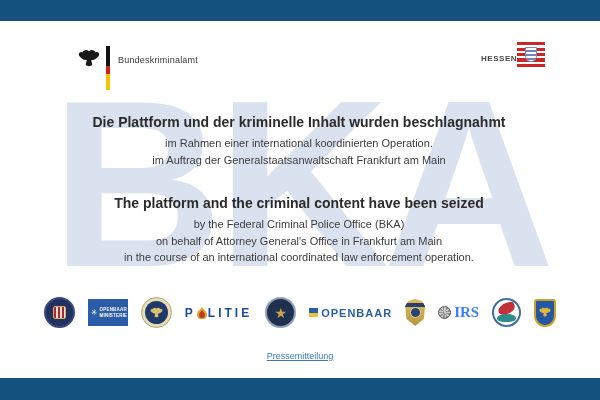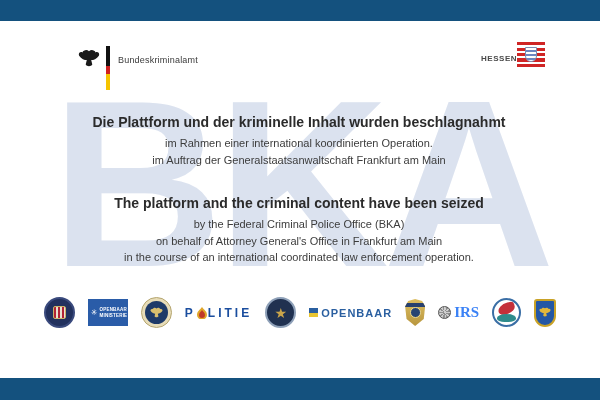--- a/index.html
+++ b/index.html
@@ -192,16 +192,19 @@
     </div>
 
     <div class="ro-crest">
       <svg width="12" height="11" viewBox="0 0 20 18">
           <path d="M10 2 C8 0 5 1 4 3 C2 2 0 4 1 6 C3 9 6 10 8 10 L7 14 C8 16 12 16 13 14 L12 10 C14 10 17 9 19 6 C20 4 18 2 16 3 C15 1 12 0 10 2 Z" fill="#e3b73a"></path>
         </svg>
     </div>
 
   </div>
 
+  <div class="press-link">
+    <a>Pressemitteilung</a>
+  </div>
 
   <div class="bar bottom"></div>
 
 </div>
 
 </body></html>

